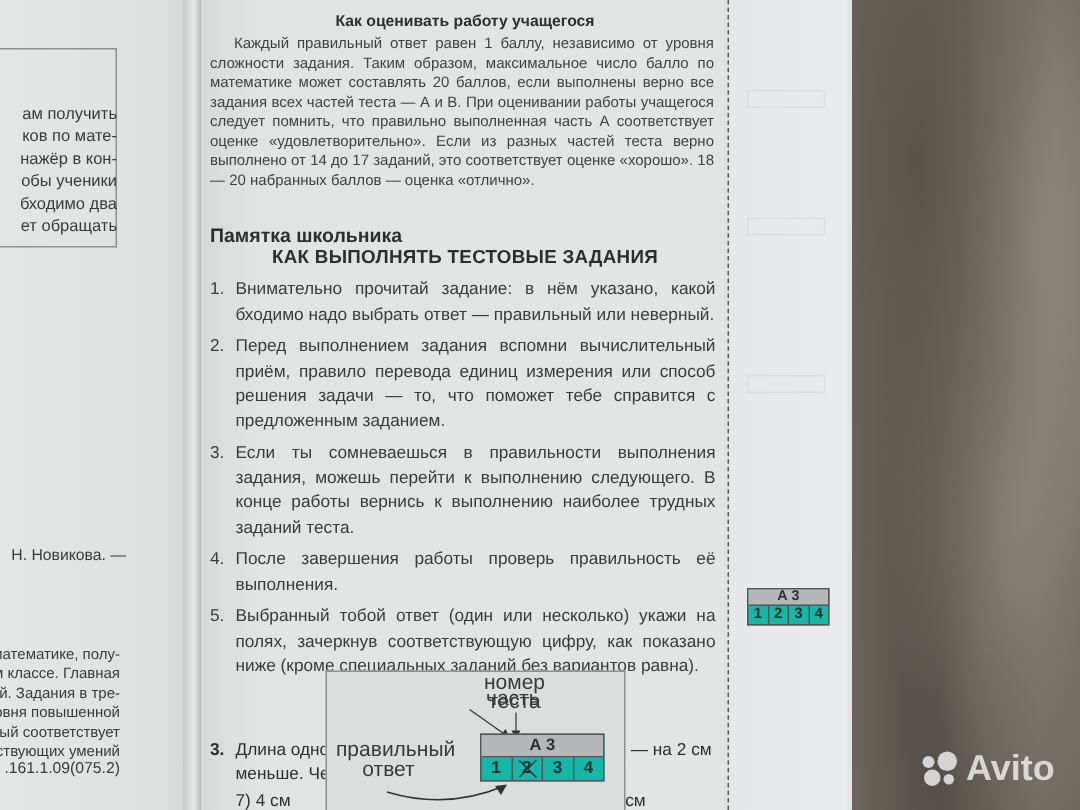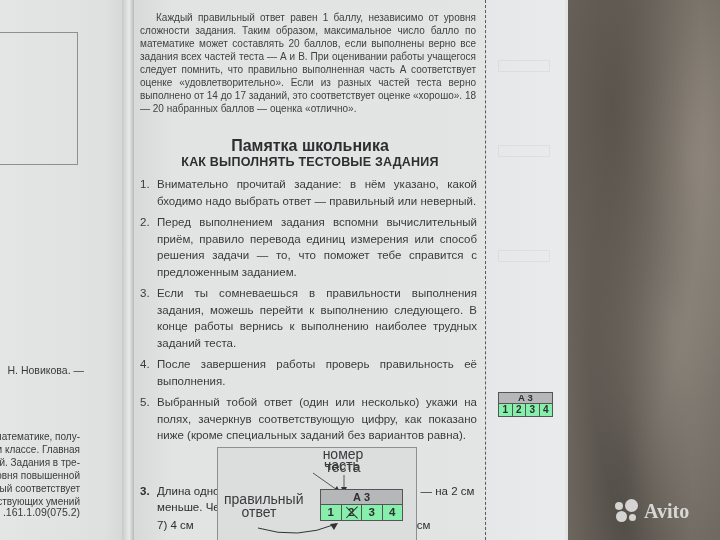--- a/index.html
+++ b/index.html
@@ -63,21 +63,21 @@
       position: absolute; left: 140px; top: 8px; width: 340px;
     }
     .h-small {
       text-align: center; font-weight: bold; font-size: 10.5px; color: #2e2e30;
     }
     .para-small {
       font-size: 10px; line-height: 13px; text-align: justify; text-indent: 16px;
       color: #414143; margin-top: 3px; padding-right: 4px;
     }
     .h-sub {
-      text-align: center; font-weight: bold; font-size: 16px; margin-top: 22px;
+      font-weight: bold; font-size: 13px; margin-top: 22px;
     }
     .h-main {
       text-align: center; font-weight: bold; font-size: 12.5px; margin-top: 0;
       letter-spacing: 0.2px;
     }
     .list { margin-top: 7px; }
     .list-item {
       display: flex; font-size: 11.5px; line-height: 16.5px; color: #3a3a3c;
       margin-bottom: 5px;
     }
@@ -94,21 +94,21 @@
     }
     .options span { margin-right: 38px; }
     
     .diagram {
       position: absolute; left: 217px; top: 447px; width: 200px; height: 93px;
       border: 1px solid #8e9090; border-bottom: none;
       background: #dcdede;
     }
     .dlabel { position: absolute; font-size: 14px; line-height: 13px; color: #3a3a3c; text-align: center; }
     
-    .ans-grid { position: absolute; border: 1px solid #555; background: #86efac; }
+    .ans-grid { position: absolute; border: 1px solid #555; background: #14b8a6; }
     .ans-head {
       background: #b5b7b8; text-align: center; font-weight: bold; color: #2e2e30;
       border-bottom: 1px solid #555;
     }
     .ans-cells { display: flex; }
     .ans-cell {
       flex: 1; text-align: center; font-weight: bold; color: #2e2e30;
       border-right: 1px solid #555; position: relative;
     }
     .ans-cell:last-child { border-right: none; }
@@ -122,32 +122,40 @@
       content: ""; position: absolute; left: 2px; right: 2px; top: 7px;
       border-top: 1px solid #333; transform: rotate(-45deg);
     }
     .x-mark::before {
       content: ""; position: absolute; left: 2px; right: 2px; top: 7px;
       border-top: 1px solid #333; transform: rotate(45deg);
     }
     
     .watermark {
       position: absolute; left: 615px; top: 499px; display: flex; align-items: center;
-      color: rgba(235,235,235,0.85); font-weight: bold; font-size: 20px; font-family: Liberation Serif, serif;
+      color: rgba(235,235,235,0.85); font-weight: bold; font-size: 24px;
     }
     .wm-dots { position: relative; width: 26px; height: 24px; margin-right: 3px; }
     .wm-dot { position: absolute; border-radius: 50%; background: rgba(235,235,235,0.85); }
   </style>
 </head>
 <body>
 
 <div class="surface"></div>
 
 <div class="left-page">
   <div class="left-box"></div>
+  <div class="left-text l1">
+    <div>ам получить</div>
+    <div>ков по мате-</div>
+    <div>нажёр в кон-</div>
+    <div>обы ученики</div>
+    <div>бходимо два</div>
+    <div>ет обращать</div>
+  </div>
   <div class="left-text l2">Н. Новикова. —</div>
   <div class="left-text l3">
     <div>математике, полу-</div>
     <div>м классе. Главная</div>
     <div>й. Задания в тре-</div>
     <div>овня повышенной</div>
     <div>ый соответствует</div>
     <div>ствующих умений</div>
   </div>
   <div class="left-text l4">.161.1.09(075.2)</div>
@@ -155,20 +163,21 @@
 
 <div class="right-page"></div>
 <div class="gutter"></div>
 <div class="margin-strip"></div>
 <div class="ghost-row" style="top:60px"></div>
 <div class="ghost-row" style="top:145px"></div>
 <div class="ghost-row" style="top:250px"></div>
 <div class="cut-line"></div>
 
 <div class="content">
+  <div class="h-small">Как оценивать работу учащегося</div>
   <p class="para-small">Каждый правильный ответ равен 1 баллу, независимо от уровня сложности задания. Таким образом, максимальное число балло по математике может составлять 20 баллов, если выполнены верно все задания всех частей теста — А и В. При оценивании работы учащегося следует помнить, что правильно выполненная часть А соответствует оценке «удовлетворительно». Если из разных частей теста верно выполнено от 14 до 17 заданий, это соответствует оценке «хорошо». 18 — 20 набранных баллов — оценка «отлично».</p>
 
   <div class="h-sub">Памятка школьника</div>
   <div class="h-main">КАК ВЫПОЛНЯТЬ ТЕСТОВЫЕ ЗАДАНИЯ</div>
 
   <div class="list">
     <div class="list-item">
       <span class="list-num">1.</span>
       <span class="list-text">Внимательно прочитай задание: в нём указано, какой бходимо надо выбрать ответ — правильный или неверный.</span>
     </div>

